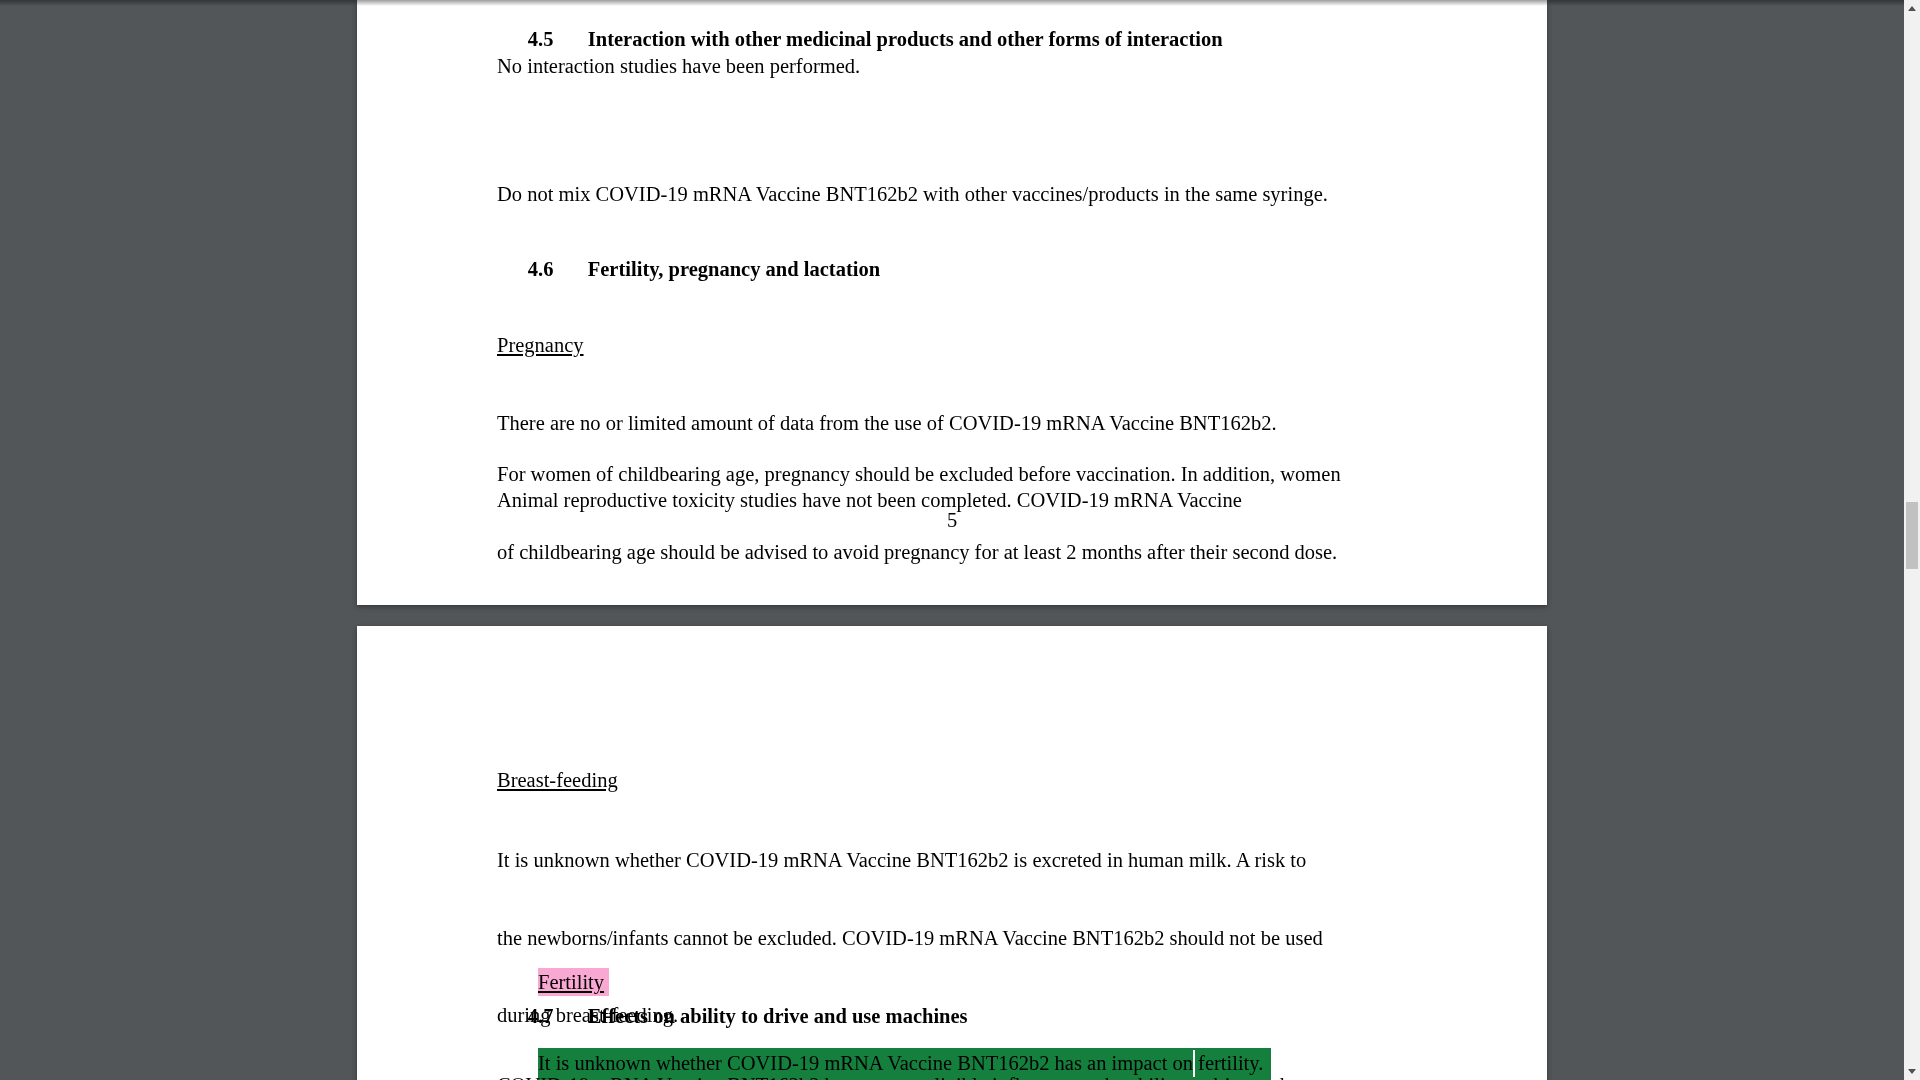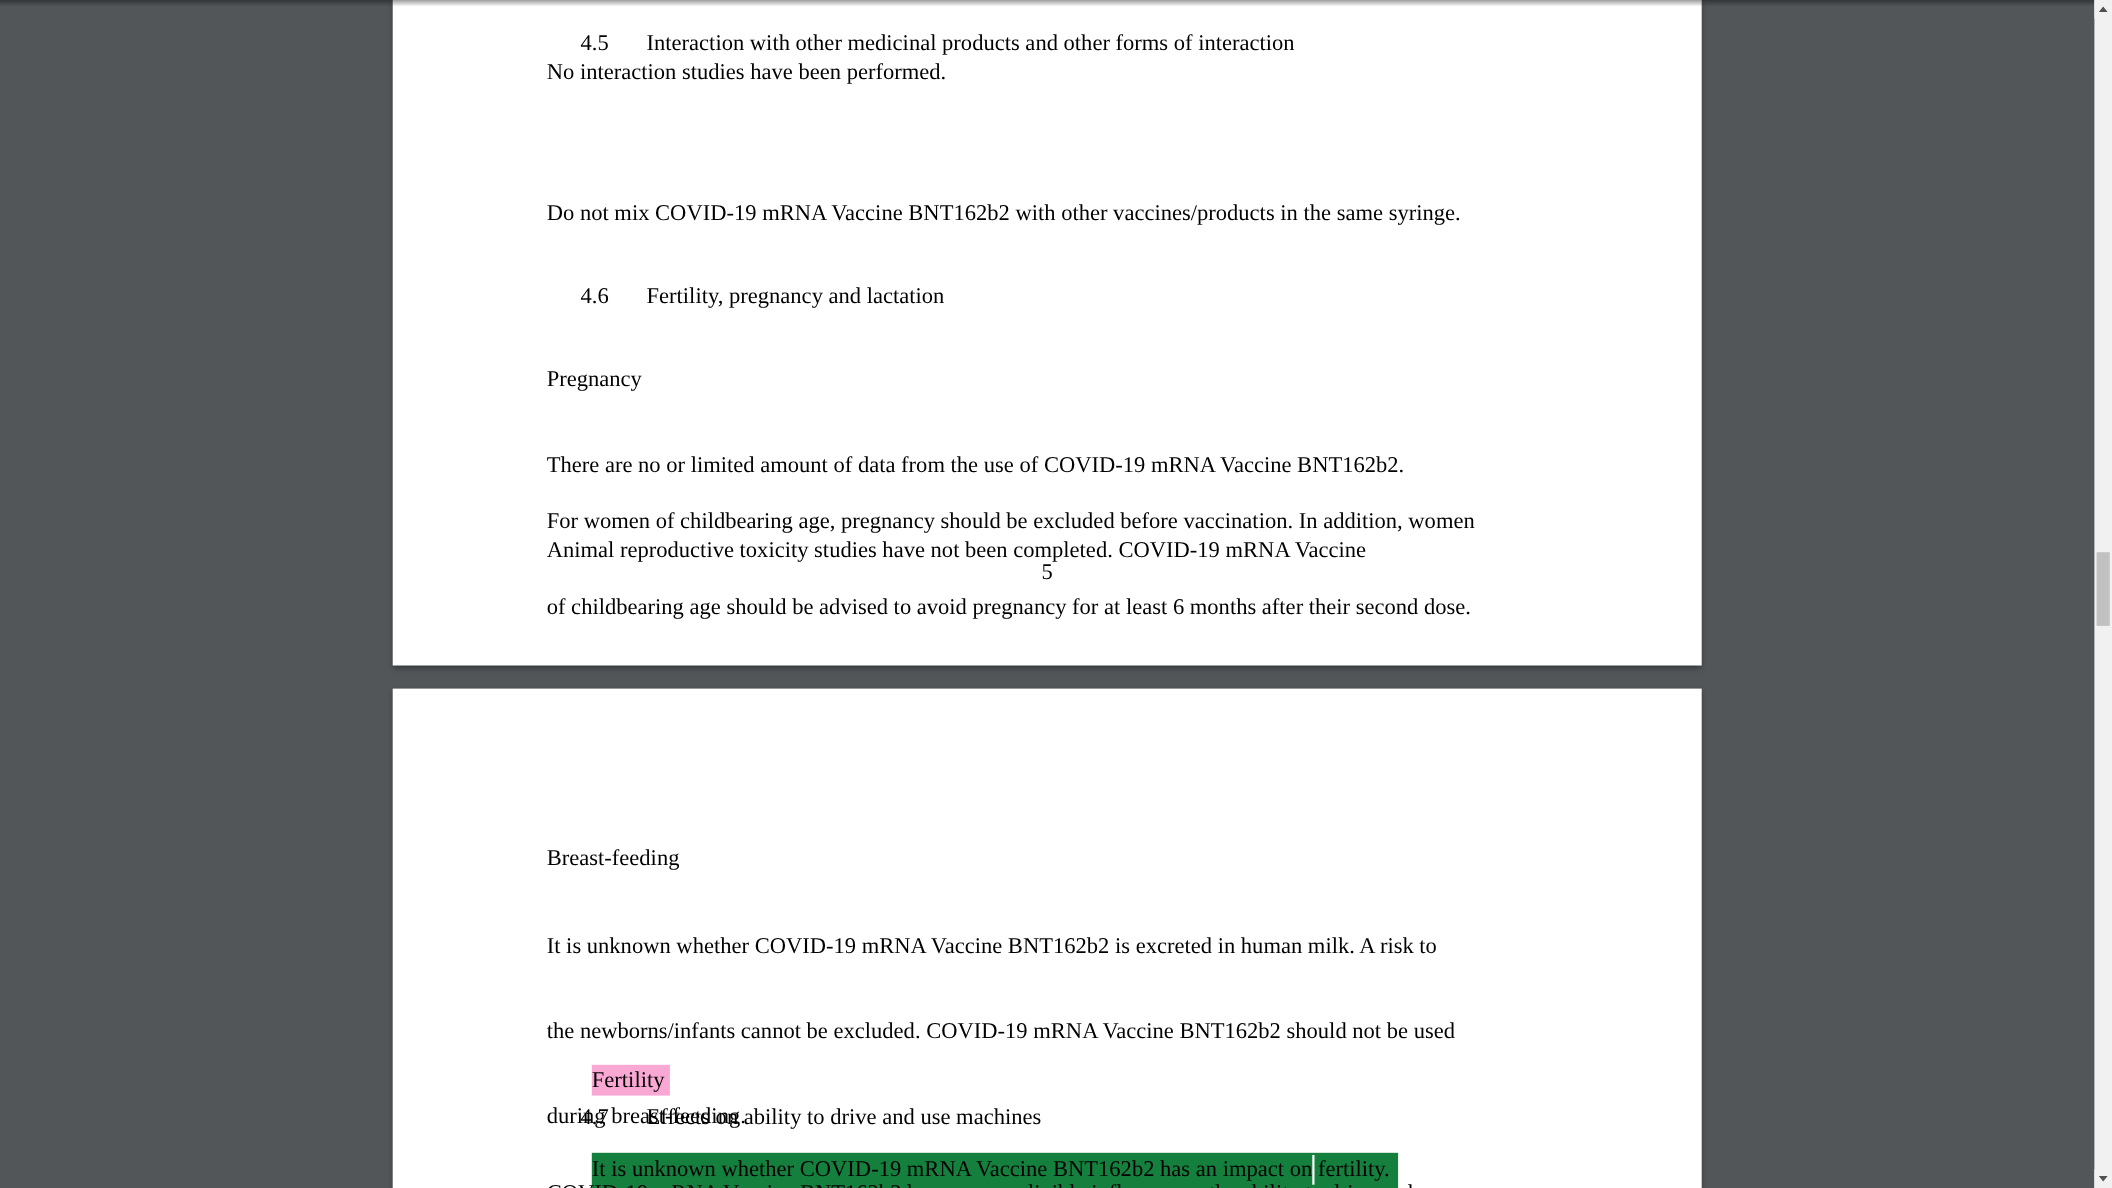--- a/index.html
+++ b/index.html
@@ -6,23 +6,23 @@
   body{
     position:relative;width:1920px;height:1080px;overflow:hidden;
     background:#525659;color:#000;
     font-family:"Liberation Serif","DejaVu Serif",serif;
   }
   .page{position:absolute;left:357px;width:1190px;background:#fff;
         box-shadow:0 2px 5px rgba(0,0,0,.35)}
   .page-top{top:0;height:605px}
   .page-bottom{top:626px;height:1125px}
   .blk{position:absolute;left:140px;font-size:20.5px;line-height:25.7px;white-space:pre}
-  .heading{font-weight:normal}
+  .heading{font-weight:bold}
   .hnum{display:inline-block;width:60px}
-  .u{}
+  .u{text-decoration:underline}
   .center{left:0;width:1190px;text-align:center}
   .fline{height:28px;line-height:25px}
   .hl{background:#f9a8d4;display:inline-block;padding:2px 5px 1px 0}
   .hl2{background:#15803d;display:inline-block;padding:3px 8px 4px 0;position:relative}
   .caret{position:absolute;left:655px;top:2px;bottom:3px;width:2px;background:#fff}
   .topshadow{position:absolute;left:0;top:0;width:1904px;height:6px;z-index:6;
              background:linear-gradient(rgba(0,0,0,.38),rgba(0,0,0,0))}
   .scrollbar{position:absolute;right:0;top:0;width:16px;height:1080px;background:#f1f1f1;z-index:7}
   .sb-btn{position:absolute;left:0;width:16px;height:17px;background:#f1f1f1;
           display:flex;align-items:center;justify-content:center}
@@ -56,21 +56,21 @@
     </div>
 
     <div class="blk" style="top:282px">
       <div class="u">Pregnancy</div>
       <div>There are no or limited amount of data from the use of COVID-19 mRNA Vaccine BNT162b2.</div>
       <div>Animal reproductive toxicity studies have not been completed. COVID-19 mRNA Vaccine</div>
     </div>
 
     <div class="blk" style="top:411px">
       <div>For women of childbearing age, pregnancy should be excluded before vaccination. In addition, women</div>
-      <div>of childbearing age should be advised to avoid pregnancy for at least 6 months after their second dose.</div>
+      <div>of childbearing age should be advised to avoid pregnancy for at least 2 months after their second dose.</div>
     </div>
 
     <div class="blk center" style="top:508px">5</div>
   </div>
 
   <div class="page page-bottom">
     <div class="blk u" style="top:142px">Breast-feeding</div>
 
     <div class="blk" style="top:171px">
       <div>It is unknown whether COVID-19 mRNA Vaccine BNT162b2 is excreted in human milk. A risk to</div>

